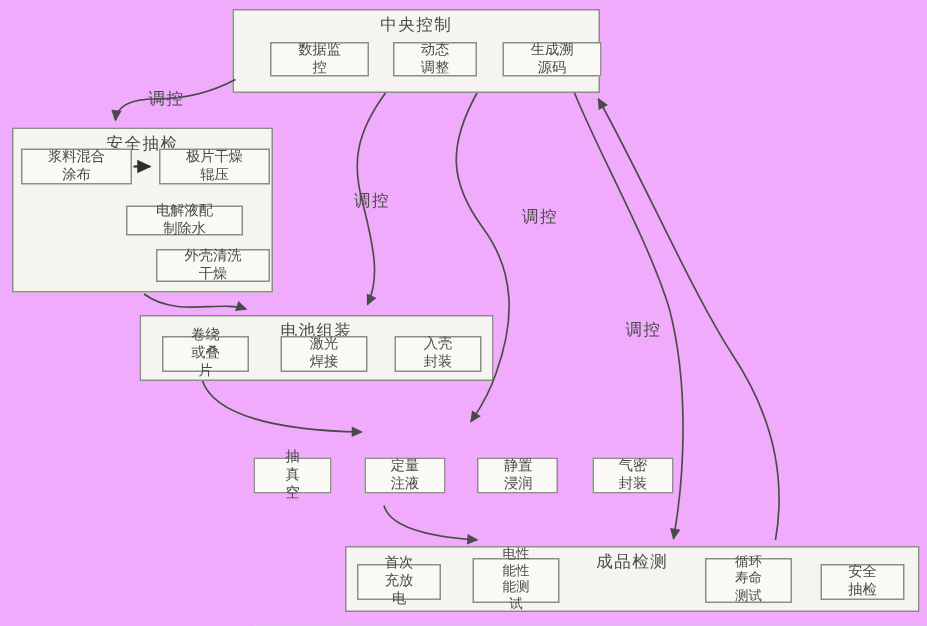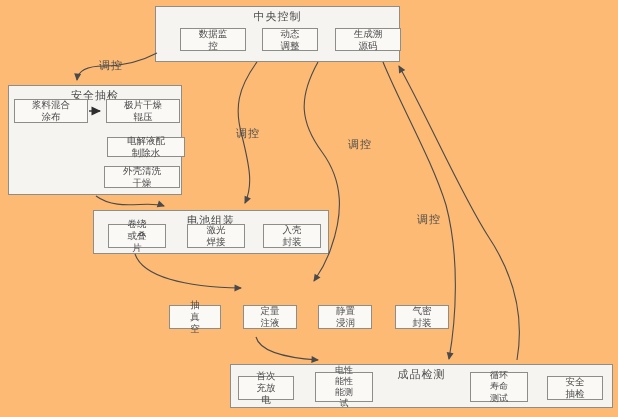--- a/index.html
+++ b/index.html
@@ -2,21 +2,21 @@
 <html><head>
 <meta charset="utf-8">
 <style>
   html,body{margin:0;padding:0;}
   body{
     font-family:"DejaVu Sans","Liberation Sans",sans-serif;
     background:#e9e8e4;
   }
   .canvas{
     position:relative;width:618px;height:417px;overflow:hidden;
-    background:#fdba74;color:#4a4a4a;
+    background:#f0abfc;color:#4a4a4a;
   }
   .grp{
     position:absolute;border:1px solid #8d8d8a;background:#f5f4f0;
     box-sizing:border-box;
   }
   .grp-title{
     position:absolute;left:0;right:0;top:2px;text-align:center;
     font-size:11px;letter-spacing:1px;color:#4a4a4a;white-space:nowrap;
   }
   .box{
@@ -31,21 +31,21 @@
   }
   
   .g-central{left:155px;top:6px;width:245px;height:56px;}
   .b-c1{left:180px;top:28px;width:66px;height:23px;}
   .b-c2{left:262px;top:28px;width:56px;height:23px;}
   .b-c3{left:335px;top:28px;width:66px;height:23px;}
   
   .g-raw{left:8px;top:85px;width:174px;height:110px;}
   .b-r1{left:14px;top:99px;width:74px;height:24px;}
   .b-r2{left:106px;top:99px;width:74px;height:24px;}
-  .b-r3{left:107px;top:137px;width:78px;height:20px;}
+  .b-r3{left:84px;top:137px;width:78px;height:20px;}
   .b-r4{left:104px;top:166px;width:76px;height:22px;}
   
   .g-asm{left:93px;top:210px;width:236px;height:44px;}
   .b-a1{left:108px;top:224px;width:58px;height:24px;}
   .b-a2{left:187px;top:224px;width:58px;height:24px;}
   .b-a3{left:263px;top:224px;width:58px;height:24px;}
   
   .g-inj{left:157px;top:292px;width:296px;height:46px;}
   .b-i1{left:169px;top:305px;width:52px;height:24px;}
   .b-i2{left:243px;top:305px;width:54px;height:24px;}

